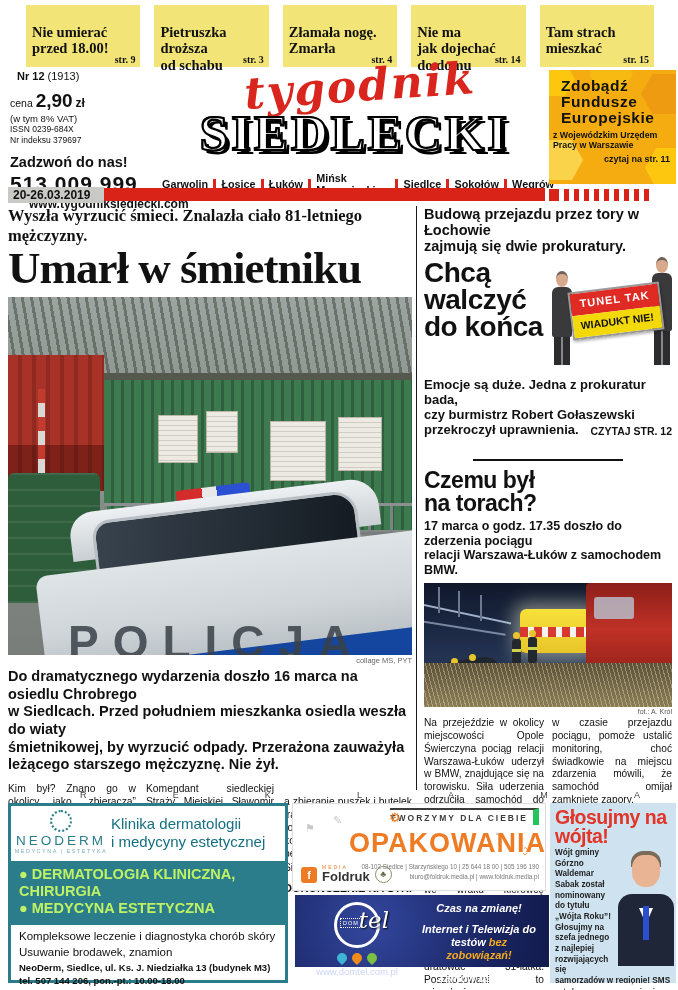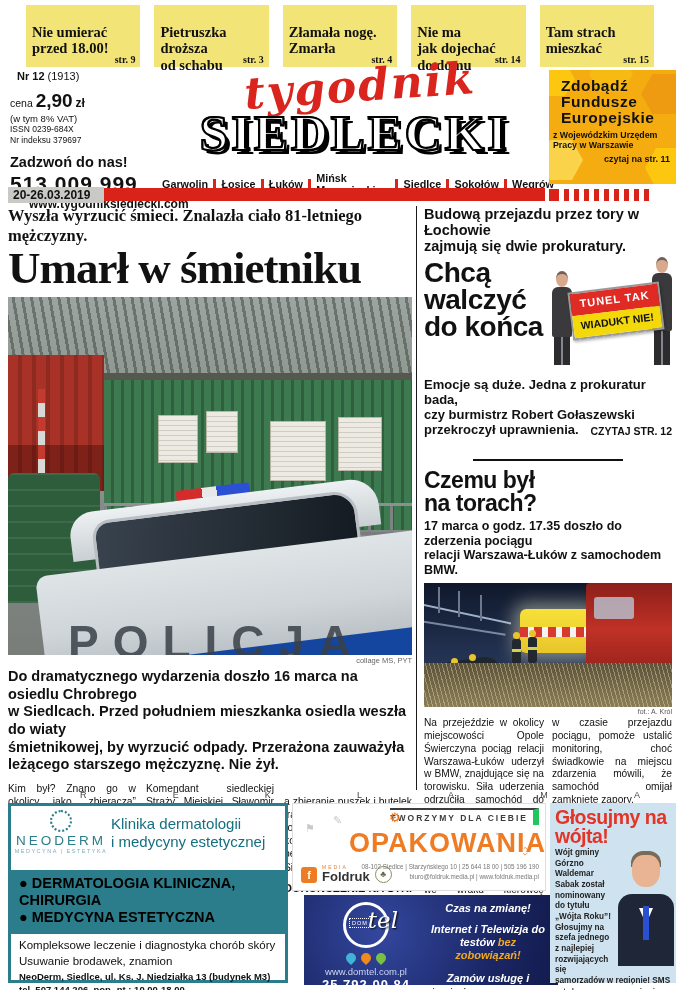--- a/index.html
+++ b/index.html
@@ -160,22 +160,22 @@
   
   .ads{position:absolute;left:8px;top:803px;width:668px;height:180px;}
   .ad-neoderm{position:absolute;left:0;top:0;width:280px;height:180px;border:3px solid #2b7d8b;
               background:#fff;box-sizing:border-box;}
   .nd-top{display:flex;height:55px;}
   .nd-logo{width:100px;text-align:center;padding-top:4px;}
   .nd-ring{width:18px;height:18px;border:2px dotted #2b7d8b;border-radius:50%;margin:0 auto;}
   .nd-name{color:#2b7d8b;font-size:13.5px;letter-spacing:3px;margin-top:1px;}
   .nd-sub{color:#7ab0ba;font-size:5.5px;letter-spacing:1.5px;}
   .nd-heading{flex:1;color:#156f80;font-size:15px;line-height:1.18;padding-top:9px;white-space:pre-line;}
-  .nd-band{background:#2b7d8b;color:#000000;font-weight:bold;font-size:14.5px;line-height:1.18;
-           padding:5px 8px;height:64px;box-sizing:border-box;margin-top:9px;}
+  .nd-band{background:#2b7d8b;color:#bef264;font-weight:bold;font-size:14.5px;line-height:1.18;
+           padding:5px 8px;height:64px;box-sizing:border-box;}
   .nd-bullet{white-space:pre-line;}
   .nd-bullet::first-line{}
   .nd-bottom{padding:4px 8px 0;}
   .nd-line{font-size:11.5px;line-height:1.35;}
   .nd-addr,.nd-hours{font-weight:bold;font-size:9.5px;line-height:1.35;}
   .nd-addr{margin-top:2px;}
   .nd-site{text-align:right;font-size:10.5px;}
 
   .ad-foldruk{position:absolute;left:284px;top:0;width:254px;height:88px;background:#fff;
               border:1px solid #ddd;box-sizing:border-box;overflow:hidden;}
@@ -188,21 +188,21 @@
   .fd-logo{position:absolute;left:8px;bottom:7px;display:flex;align-items:flex-end;gap:5px;}
   .fd-logo-box{width:16px;height:16px;background:#ee7c24;border-radius:3px;color:#fff;
                font-weight:bold;font-size:11px;text-align:center;line-height:16px;}
   .fd-nm .fd-media{font-size:5px;letter-spacing:2px;color:#ee7c24;}
   .fd-nm .fd-name{font-weight:bold;font-size:13px;color:#333;line-height:1;}
   .fd-stamp{width:15px;height:15px;border:1px solid #8a9060;border-radius:50%;color:#5e6d3f;
             font-size:9px;text-align:center;line-height:14px;}
   .fd-contact{position:absolute;right:6px;bottom:8px;text-align:right;font-size:6.3px;
               color:#777;line-height:1.6;}
 
-  .ad-domtel{position:absolute;left:296px;top:92px;width:254px;height:90px;color:#fff;
+  .ad-domtel{position:absolute;left:287px;top:92px;width:254px;height:72px;color:#fff;
              background:radial-gradient(circle at 30% 40%,#33479e 0%,#1b2766 60%,#121b4c 100%);}
   .dt-left{position:absolute;left:10px;top:7px;width:104px;text-align:center;}
   .dt-ring{position:relative;width:40px;height:40px;border:3px solid #fff;border-radius:50%;margin:0 auto;}
   .dt-dom{position:absolute;left:3px;top:13px;font-size:5.5px;letter-spacing:1px;
           border:1px dotted #fff;padding:1px 2px;}
   .dt-tel{position:absolute;right:-12px;top:2px;font-family:"DejaVu Serif",serif;font-style:italic;
           font-size:23px;text-shadow:1px 1px 2px #000;}
   .dt-drops{display:flex;gap:5px;justify-content:center;margin-top:5px;}
   .drop{width:10px;height:10px;border-radius:50% 50% 50% 0;transform:rotate(-45deg);}
   .dt-site{font-size:9.5px;color:#cdd5f5;margin-top:3px;}

